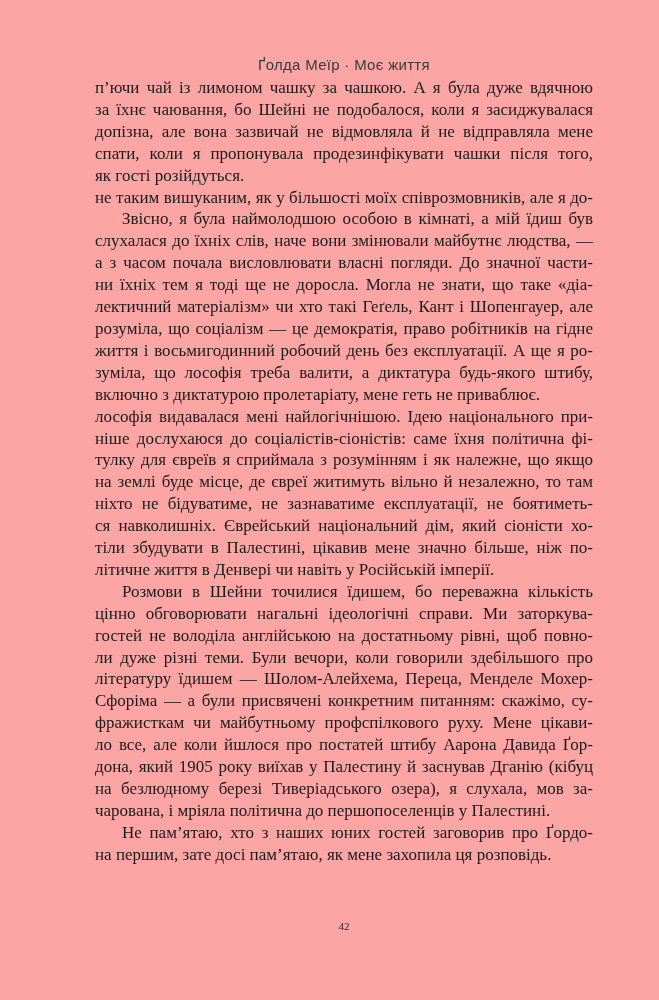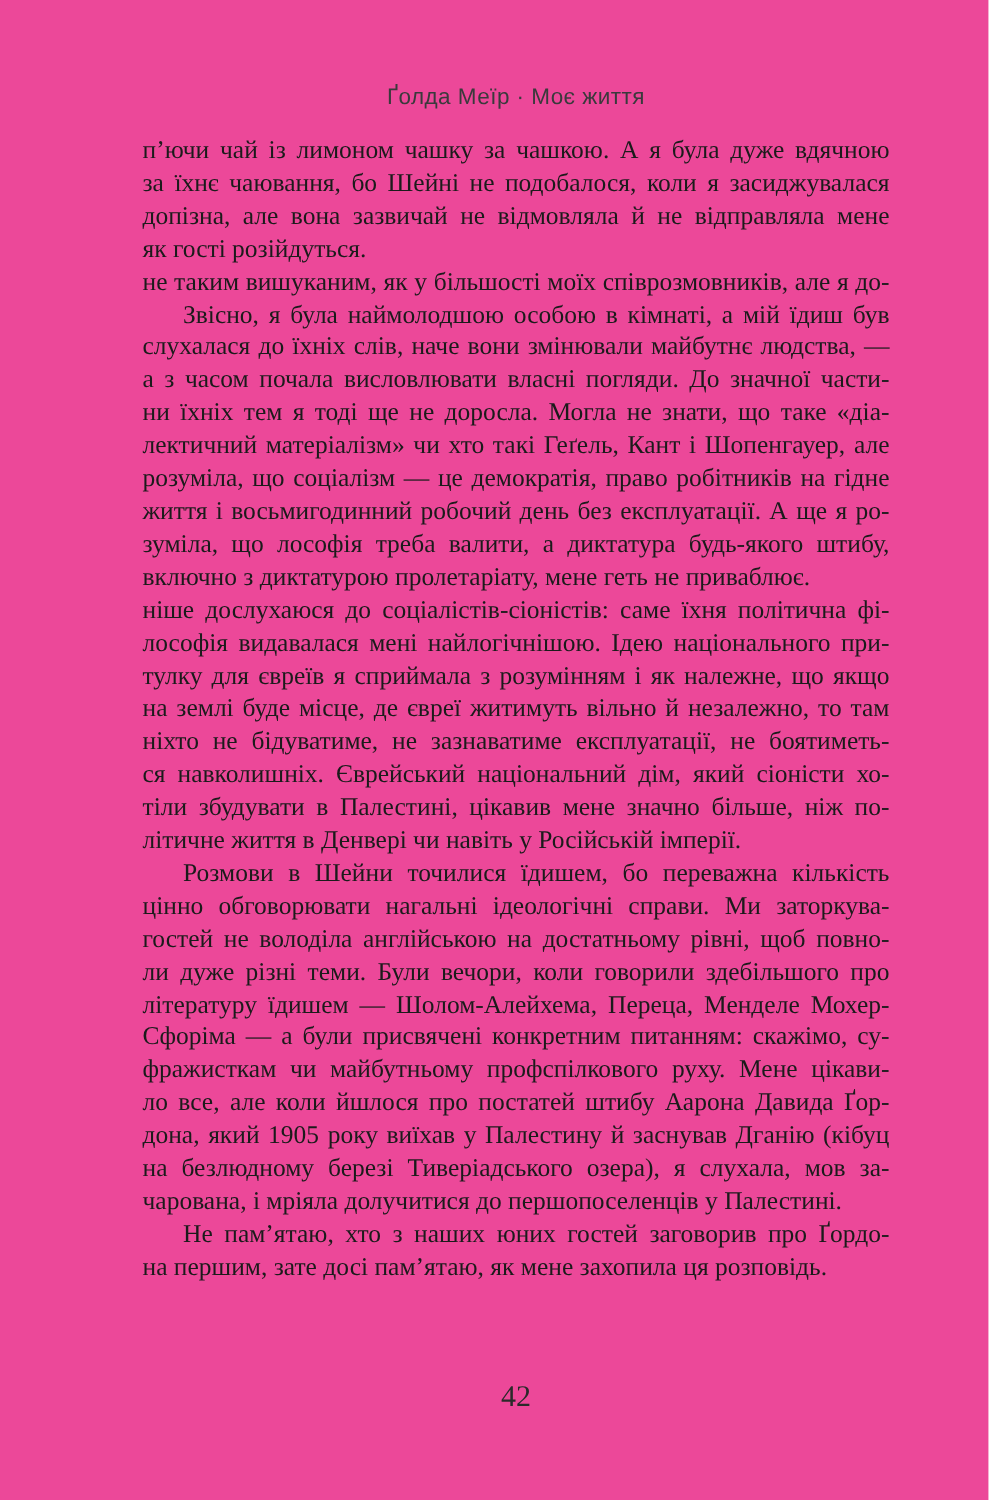--- a/index.html
+++ b/index.html
@@ -4,39 +4,39 @@
 <style>
   html, body {
     margin: 0;
     padding: 0;
     background: #ffffff;
   }
   .page {
     position: relative;
     width: 659px;
     height: 1000px;
-    background: #ec4899;
+    background: #fca5a5;
     overflow: hidden;
     font-family: "Liberation Serif", serif;
   }
   .running-head {
     position: absolute;
     left: 95px;
     width: 498px;
     top: 56px;
     text-align: center;
     font-family: "Liberation Sans", sans-serif;
     font-size: 15px;
     letter-spacing: 0.3px;
     color: #3a3a3c;
   }
   .text-block {
     position: absolute;
     left: 95px;
-    top: 89px;
+    top: 77px;
     width: 498px;
     font-family: "Liberation Serif", serif;
     font-size: 17px;
     line-height: 21.9px;
     color: #1b1b1b;
   }
   .paragraph {
     margin: 0;
     padding: 0;
   }
@@ -50,71 +50,72 @@
   .line.indent {
     text-indent: 27px;
   }
   .folio {
     position: absolute;
     left: 95px;
     width: 498px;
     top: 920px;
     text-align: center;
     font-family: "Liberation Serif", serif;
-    font-size: 20px;
+    font-size: 11px;
     color: #2a2a2a;
   }
 </style>
 </head>
 <body>
 
 <div class="page">
   <div class="running-head">Ґолда Меїр · Моє життя</div>
 
   <div class="text-block">
       <div class="paragraph">
         <div class="line">п’ючи чай із лимоном чашку за чашкою. А я була дуже вдячною</div>
         <div class="line">за їхнє чаювання, бо Шейні не подобалося, коли я засиджувалася</div>
         <div class="line">допізна, але вона зазвичай не відмовляла й не відправляла мене</div>
+        <div class="line">спати, коли я пропонувала продезинфікувати чашки після того,</div>
         <div class="line last">як гості розійдуться.</div>
       </div>
       <div class="paragraph">
         <div class="line">не таким вишуканим, як у більшості моїх співрозмовників, але я до-</div>
         <div class="line indent">Звісно, я була наймолодшою особою в кімнаті, а мій їдиш був</div>
         <div class="line">слухалася до їхніх слів, наче вони змінювали майбутнє людства, —</div>
         <div class="line">а з часом почала висловлювати власні погляди. До значної части-</div>
         <div class="line">ни їхніх тем я тоді ще не доросла. Могла не знати, що таке «діа-</div>
         <div class="line">лектичний матеріалізм» чи хто такі Геґель, Кант і Шопенгауер, але</div>
         <div class="line">розуміла, що соціалізм — це демократія, право робітників на гідне</div>
         <div class="line">життя і восьмигодинний робочий день без експлуатації. А ще я ро-</div>
         <div class="line">зуміла, що лософія треба валити, а диктатура будь-якого штибу,</div>
         <div class="line last">включно з диктатурою пролетаріату, мене геть не приваблює.</div>
       </div>
       <div class="paragraph">
+        <div class="line">лософія видавалася мені найлогічнішою. Ідею національного при-</div>
         <div class="line">ніше дослухаюся до соціалістів-сіоністів: саме їхня політична фі-</div>
-        <div class="line">лософія видавалася мені найлогічнішою. Ідею національного при-</div>
         <div class="line">тулку для євреїв я сприймала з розумінням і як належне, що якщо</div>
         <div class="line">на землі буде місце, де євреї житимуть вільно й незалежно, то там</div>
         <div class="line">ніхто не бідуватиме, не зазнаватиме експлуатації, не боятиметь-</div>
         <div class="line">ся навколишніх. Єврейський національний дім, який сіоністи хо-</div>
         <div class="line">тіли збудувати в Палестині, цікавив мене значно більше, ніж по-</div>
         <div class="line last">літичне життя в Денвері чи навіть у Російській імперії.</div>
       </div>
       <div class="paragraph">
         <div class="line indent">Розмови в Шейни точилися їдишем, бо переважна кількість</div>
         <div class="line">цінно обговорювати нагальні ідеологічні справи. Ми заторкува-</div>
         <div class="line">гостей не володіла англійською на достатньому рівні, щоб повно-</div>
         <div class="line">ли дуже різні теми. Були вечори, коли говорили здебільшого про</div>
         <div class="line">літературу їдишем — Шолом-Алейхема, Переца, Менделе Мохер-</div>
         <div class="line">Сфоріма — а були присвячені конкретним питанням: скажімо, су-</div>
         <div class="line">фражисткам чи майбутньому профспілкового руху. Мене цікави-</div>
         <div class="line">ло все, але коли йшлося про постатей штибу Аарона Давида Ґор-</div>
         <div class="line">дона, який 1905 року виїхав у Палестину й заснував Дганію (кібуц</div>
         <div class="line">на безлюдному березі Тиверіадського озера), я слухала, мов за-</div>
-        <div class="line last">чарована, і мріяла долучитися до першопоселенців у Палестині.</div>
+        <div class="line last">чарована, і мріяла політична до першопоселенців у Палестині.</div>
       </div>
       <div class="paragraph">
         <div class="line indent">Не пам’ятаю, хто з наших юних гостей заговорив про Ґордо-</div>
         <div class="line last">на першим, зате досі пам’ятаю, як мене захопила ця розповідь.</div>
       </div>
     </div>
 
   <div class="folio">42</div>
 </div>
 

